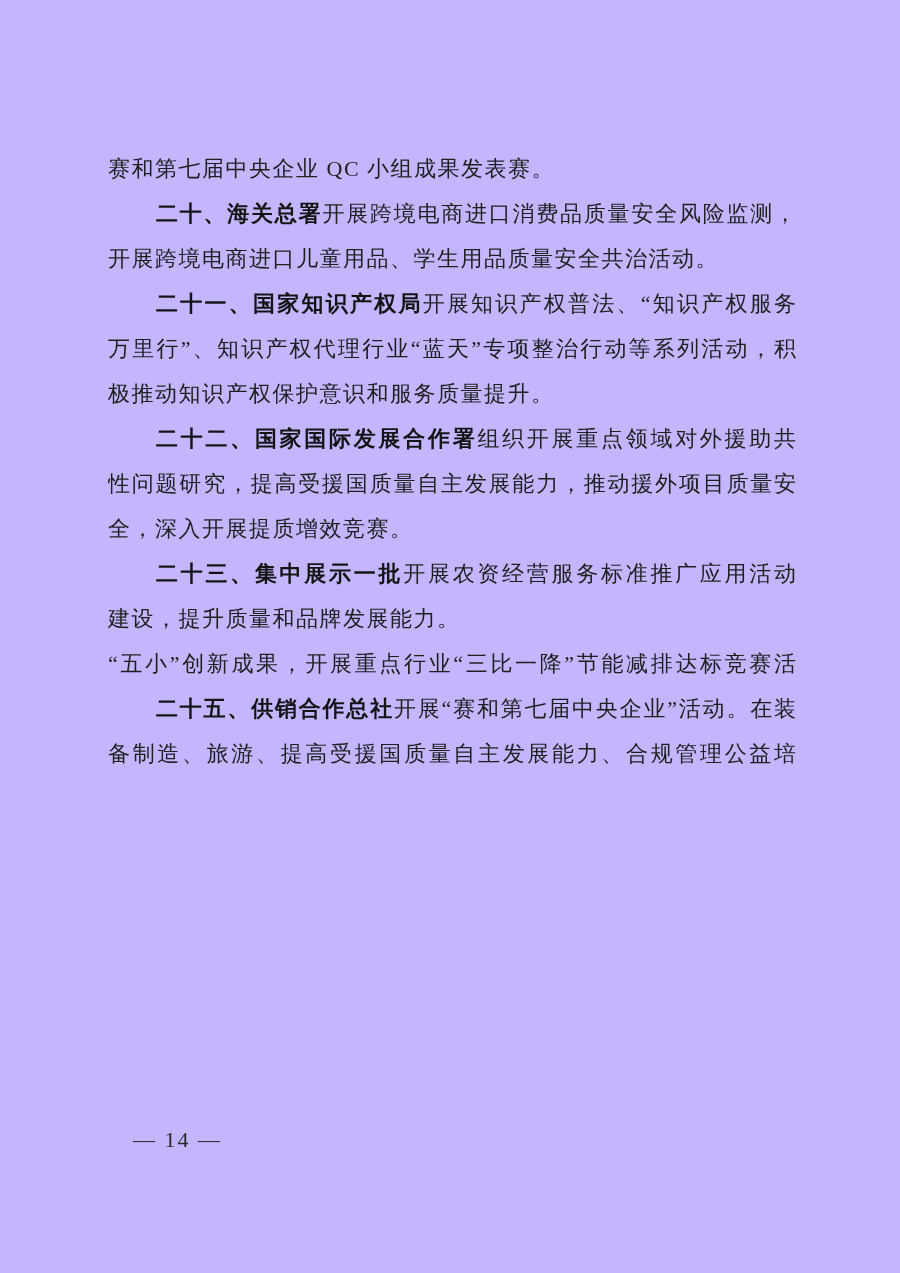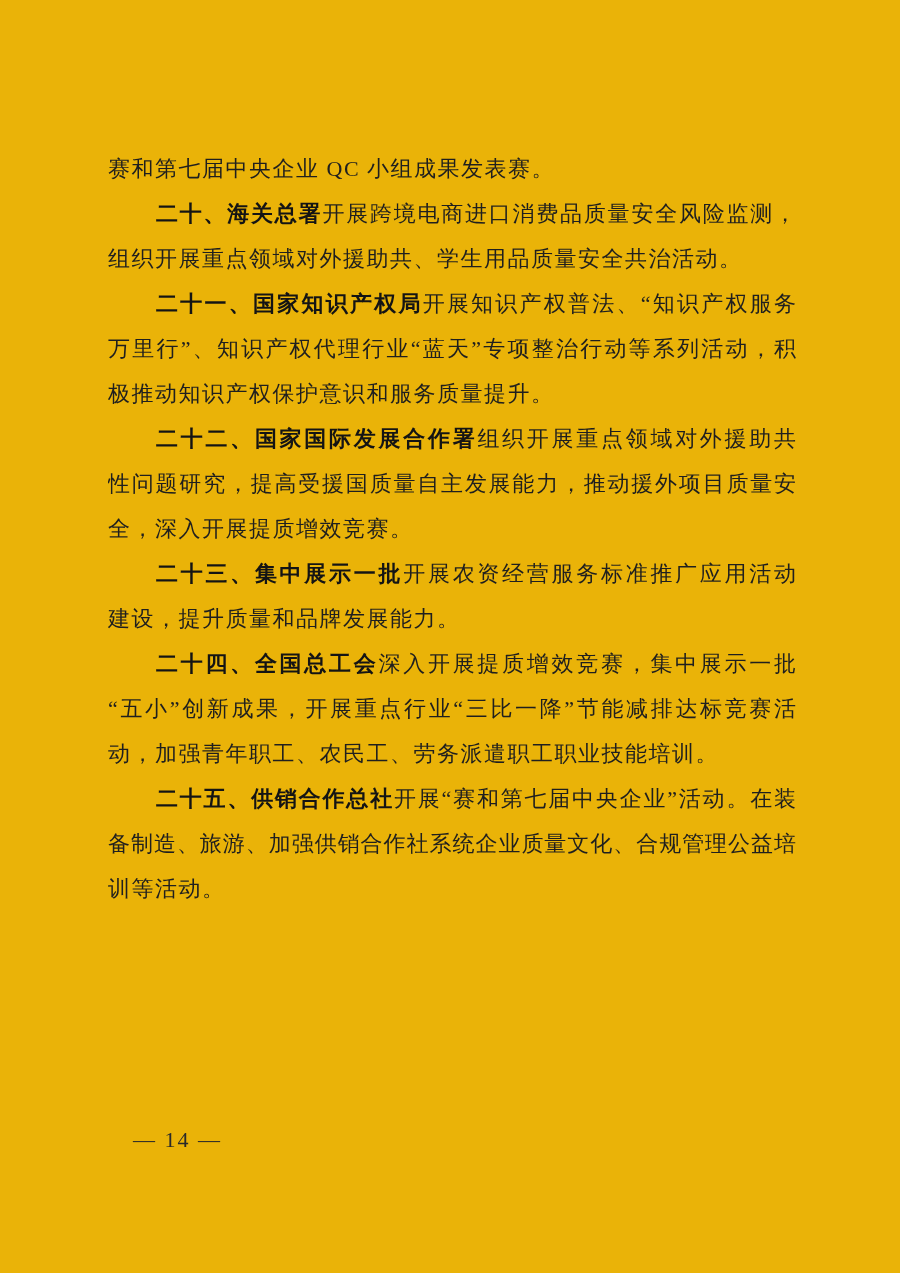--- a/index.html
+++ b/index.html
@@ -4,21 +4,21 @@
 <style>
   html, body {
     margin: 0;
     padding: 0;
     background: #ffffff;
   }
   .page {
     position: relative;
     width: 900px;
     height: 1273px;
-    background: #eab308;
+    background: #c4b5fd;
     overflow: hidden;
     font-family: "Liberation Serif", serif;
     color: #1f1f1f;
   }
   .content {
     position: absolute;
     left: 108px;
     top: 146px;
     width: 688px;
   }
@@ -55,32 +55,29 @@
     text-align: center;
   }
 </style>
 </head>
 <body>
 
 <div class="page">
   <div class="content" id="doc-content">
       <div class="line flush"><span>赛和第七届中央企业 QC 小组成果发表赛。</span></div>
       <div class="line indent"><span class="org-bold">二十、海关总署</span><span>开展跨境电商进口消费品质量安全风险监测，</span></div>
-      <div class="line flush"><span>组织开展重点领域对外援助共、学生用品质量安全共治活动。</span></div>
+      <div class="line flush"><span>开展跨境电商进口儿童用品、学生用品质量安全共治活动。</span></div>
       <div class="line indent"><span class="org-bold">二十一、国家知识产权局</span><span>开展知识产权普法、“知识产权服务</span></div>
       <div class="line"><span>万里行”、知识产权代理行业“蓝天”专项整治行动等系列活动，积</span></div>
       <div class="line flush"><span>极推动知识产权保护意识和服务质量提升。</span></div>
       <div class="line indent"><span class="org-bold">二十二、国家国际发展合作署</span><span>组织开展重点领域对外援助共</span></div>
       <div class="line"><span>性问题研究，提高受援国质量自主发展能力，推动援外项目质量安</span></div>
       <div class="line flush"><span>全，深入开展提质增效竞赛。</span></div>
       <div class="line indent"><span class="org-bold">二十三、集中展示一批</span><span>开展农资经营服务标准推广应用活动</span></div>
       <div class="line flush"><span>建设，提升质量和品牌发展能力。</span></div>
-      <div class="line indent"><span class="org-bold">二十四、全国总工会</span><span>深入开展提质增效竞赛，集中展示一批</span></div>
       <div class="line"><span>“五小”创新成果，开展重点行业“三比一降”节能减排达标竞赛活</span></div>
-      <div class="line flush"><span>动，加强青年职工、农民工、劳务派遣职工职业技能培训。</span></div>
       <div class="line indent"><span class="org-bold">二十五、供销合作总社</span><span>开展“赛和第七届中央企业”活动。在装</span></div>
-      <div class="line"><span>备制造、旅游、加强供销合作社系统企业质量文化、合规管理公益培</span></div>
-      <div class="line flush"><span>训等活动。</span></div>
+      <div class="line"><span>备制造、旅游、提高受援国质量自主发展能力、合规管理公益培</span></div>
     </div>
   <div class="footer">
     <span>— 14 —</span>
   </div>
 </div>
 
 </body></html>

